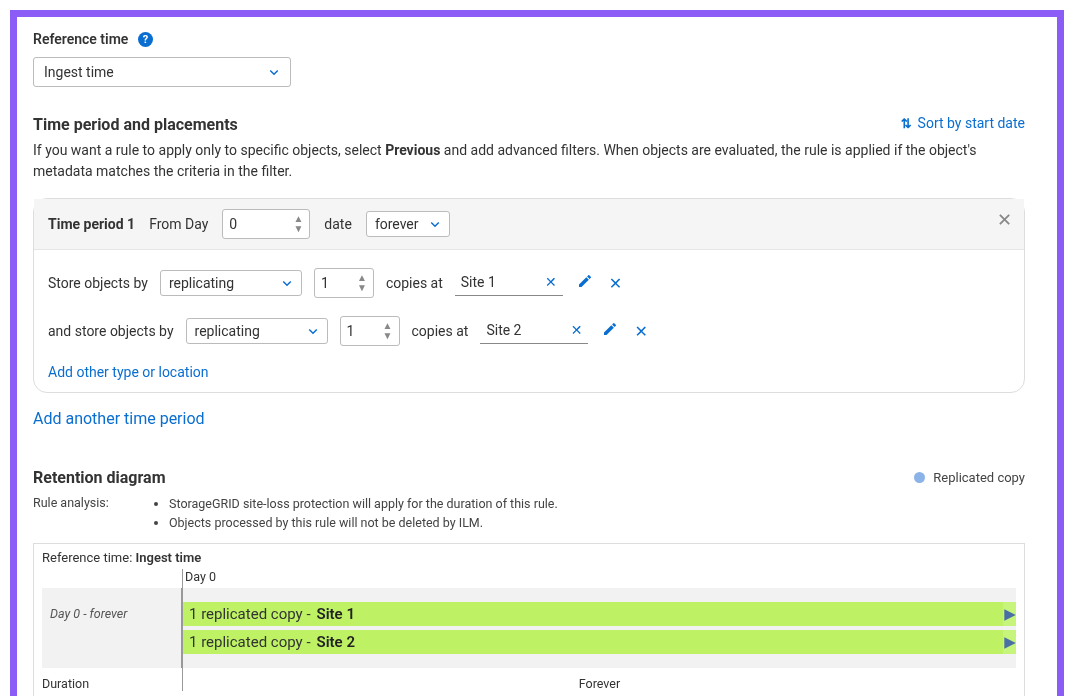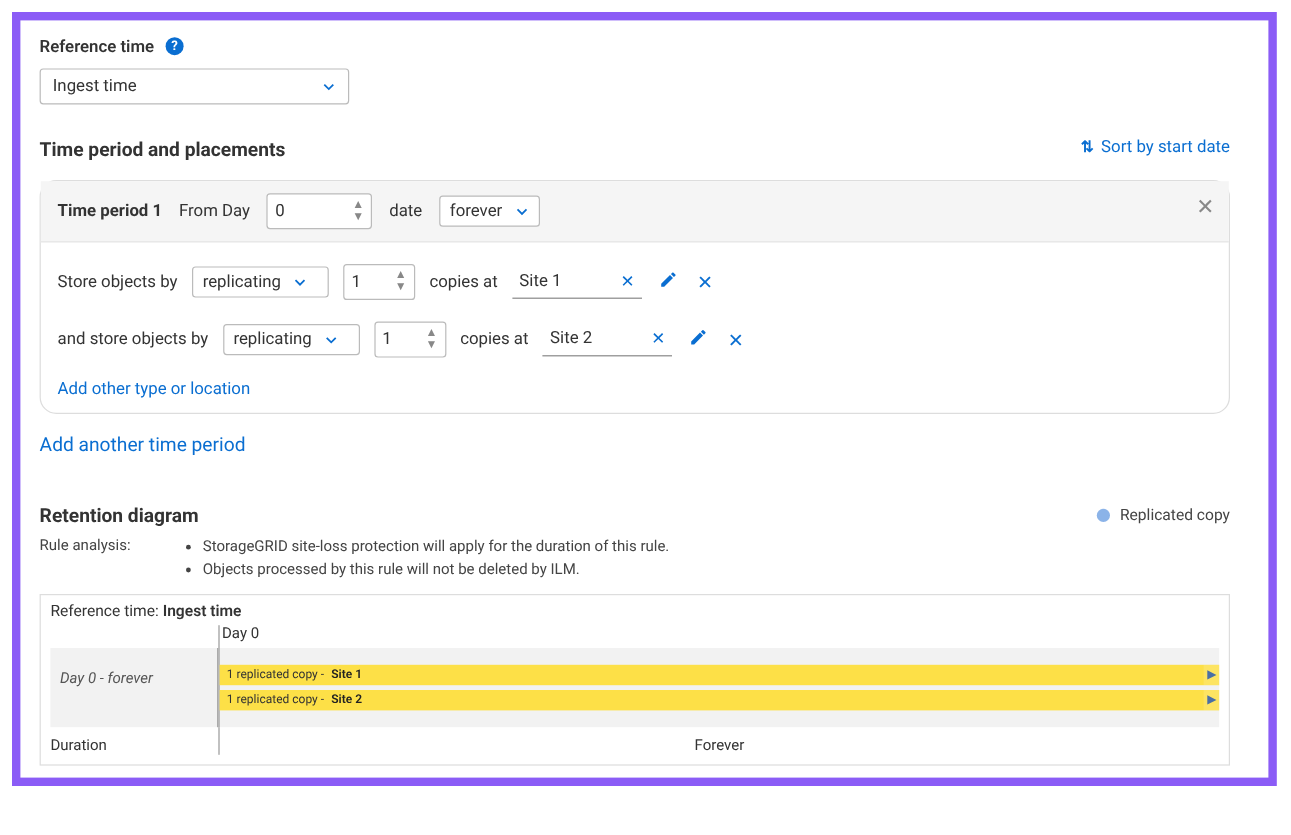--- a/index.html
+++ b/index.html
@@ -46,21 +46,21 @@
   .num-input .n { font-size: 14px; }
   .stepper { color: #888; font-size: 10px; line-height: 1; }
   .small-select {
     display: flex; align-items: center; gap: 10px; border: 1px solid #bbb;
     border-radius: 3px; background: #fff; padding: 4px 8px; cursor: pointer;
   }
   .close-x { position: absolute; right: 12px; top: 10px; color: #888; font-size: 18px; cursor: pointer; }
   .placements { padding: 18px 14px 12px 14px; }
   .placement-row { display: flex; align-items: center; gap: 12px; margin-bottom: 18px; flex-wrap: wrap; }
   .txt { font-size: 14px; color: #333; }
-  .wide-select { width: 114px; }
+  .wide-select { width: 142px; justify-content: space-between; }
   .copies-input { width: 60px; }
   .site-select {
     display: flex; align-items: center; justify-content: space-between;
     border-bottom: 1px solid #888; padding: 4px 6px 5px 6px; width: 108px;
     background: #fff;
   }
   .site-select .sv { font-size: 14px; }
   .mini-x { color: #0a6ed1; font-size: 14px; cursor: pointer; }
   .icon-btn { color: #0a6ed1; cursor: pointer; font-size: 16px; padding: 2px; }
   .link-btn { color: #0a6ed1; font-size: 14px; cursor: pointer; }
@@ -81,21 +81,21 @@
     grid-template-columns: 140px 1fr;
     position: relative;
   }
   .day0-label { grid-column: 2; font-size:12.5px; color:#333; padding-bottom:4px; padding-left:2px; }
   .row-left {
     background:#f2f2f2; font-size:12.5px; font-style: italic; color:#555;
     padding: 18px 8px; border-right: 1px solid #999;
   }
   .row-right { background:#f2f2f2; padding: 10px 0 10px 0; }
   .bar {
-    background:#fde047; font-size:10px; color:#333; padding:3px 6px;
+    background:#bef264; font-size:15px; color:#333; padding:3px 6px;
     margin: 4px 0; display:flex; align-items:center; gap:6px; position:relative;
   }
   .bar .arrow {
     position:absolute; right:-1px; top:0; bottom:0; width:14px;
     display:flex; align-items:center; justify-content:center; color:#4a6fa5;
     background: rgba(255,255,255,0.15);
   }
   .bar strong { font-weight:600; color:#222; }
   .dur-left { font-size:12.5px; color:#333; padding: 8px 8px 0 0; }
   .dur-right { font-size:12.5px; color:#333; text-align:center; padding-top:8px; border-left:1px solid #999; }
@@ -119,20 +119,23 @@
   </div>
 
   
   <div class="section-header">
     <h2>Time period and placements</h2>
     <div class="sort-link">
       <span class="sort-icon">⇅</span>
       <span>Sort by start date</span>
     </div>
   </div>
+  <p class="desc">
+    <span>If you want a rule to apply only to specific objects, select </span><b>Previous</b><span> and add advanced filters. When objects are evaluated, the rule is applied if the object's metadata matches the criteria in the filter.</span>
+  </p>
 
   
   <div class="period-block">
     <div class="period-head">
       <span class="period-title">Time period 1</span>
       <span class="txt">From Day</span>
       <div class="num-input">
         <span class="n">0</span>
         <span class="stepper">▲<br>▼</span>
       </div>

